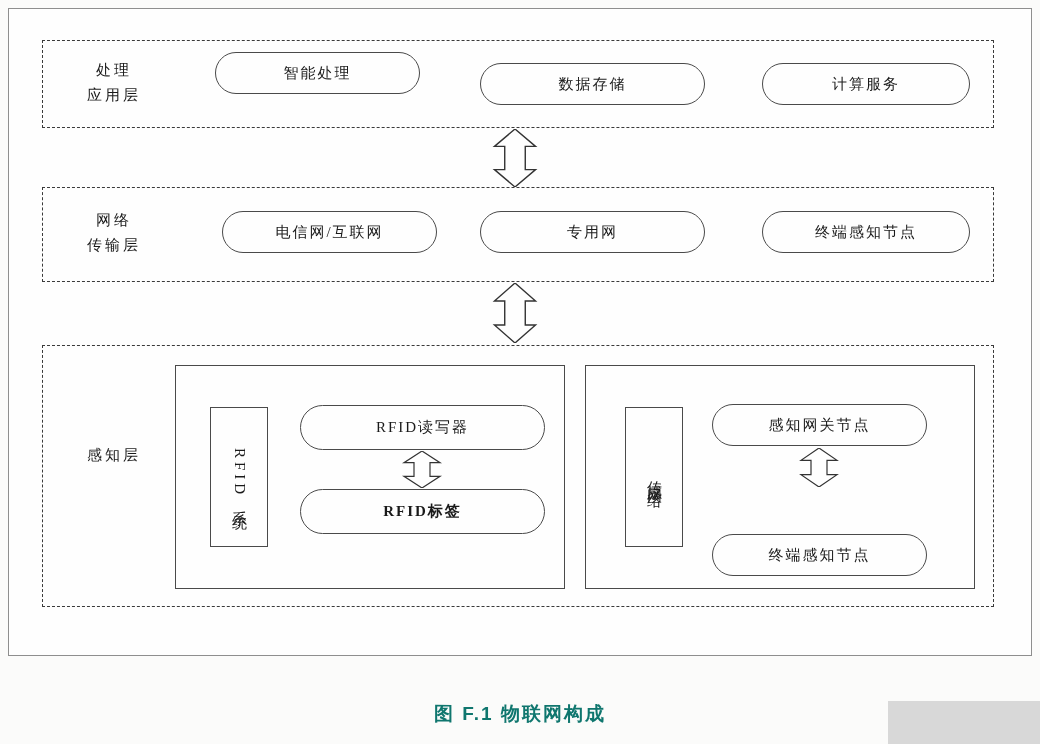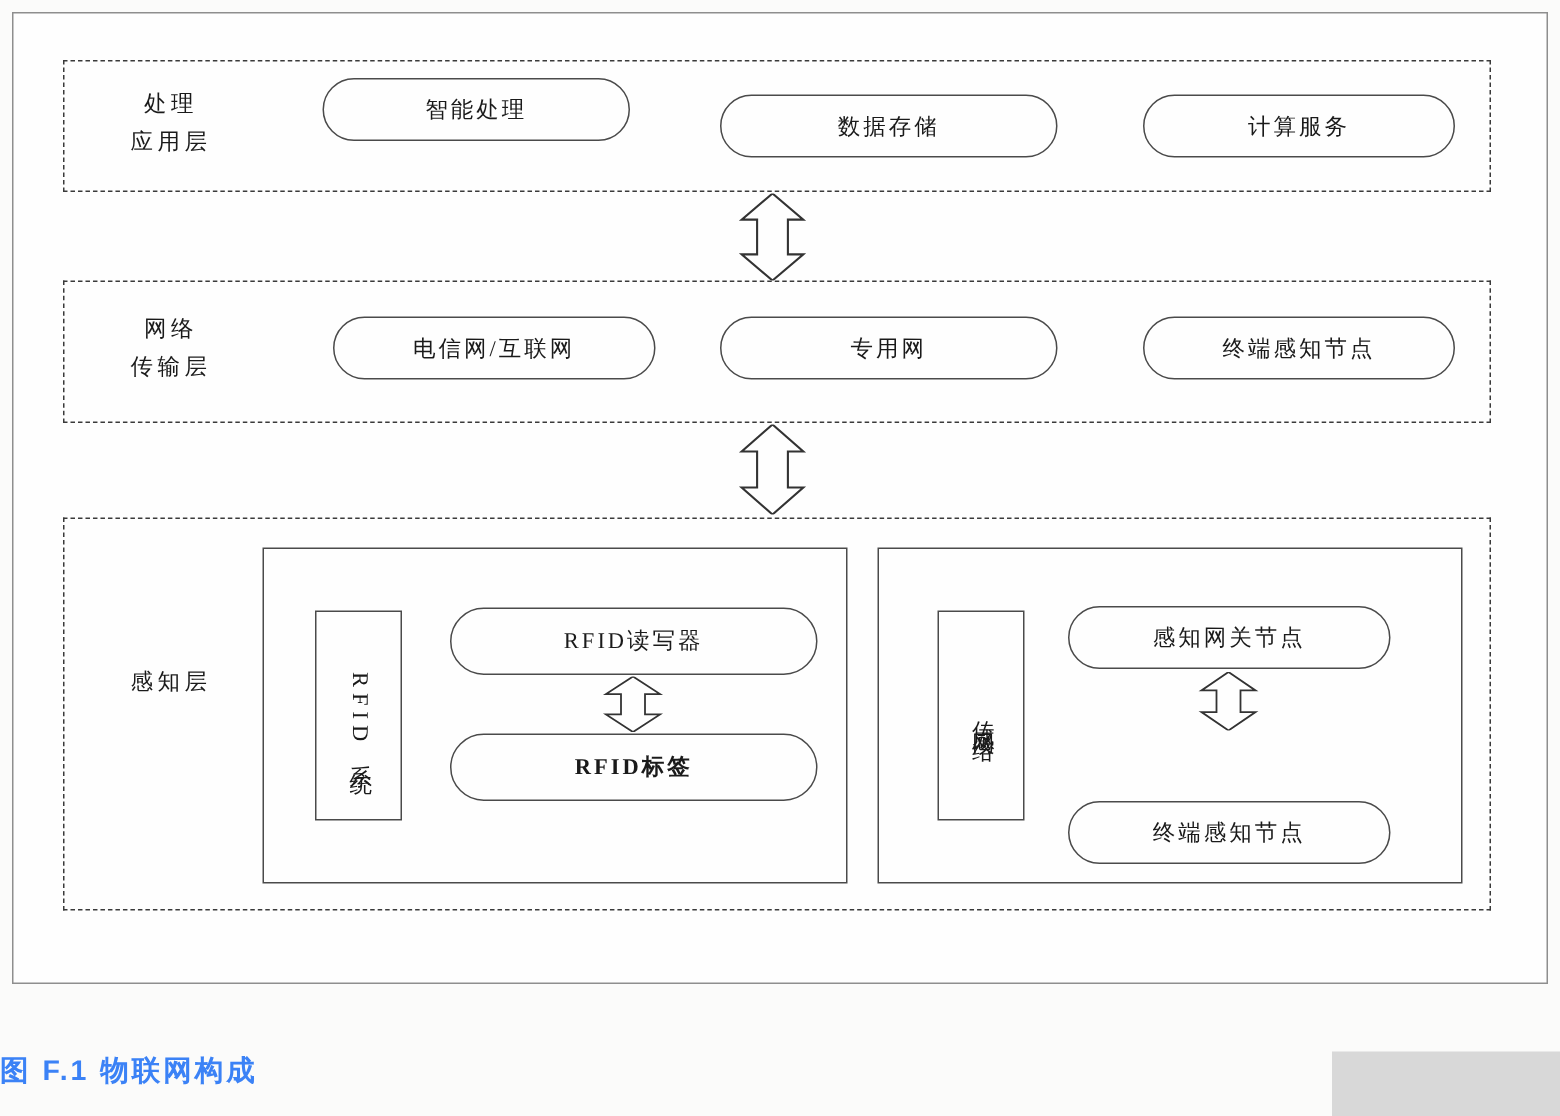--- a/index.html
+++ b/index.html
@@ -29,23 +29,23 @@
     letter-spacing:3px;
   }
   .side-box {
     position:absolute; border:1px solid #4a4a4a;
     display:flex; align-items:center; justify-content:center; background:#fefefe;
   }
   .vtext { writing-mode:vertical-rl; letter-spacing:4px; font-size:15px; }
   .arrow { position:absolute; }
   .arrow svg { width:100%; height:100%; display:block; }
   .caption {
-    position:absolute; left:0; top:701px; width:100%; 
+    position:absolute; left:0; top:701px; width:100%; text-align:center;
     font-family:"Liberation Sans","DejaVu Sans",sans-serif;
-    font-weight:bold; font-size:19px; letter-spacing:2px; color:#3b82f6;
+    font-weight:bold; font-size:19px; letter-spacing:2px; color:#0f766e;
   }
   .artifact {
     position:absolute; left:888px; top:701px; width:152px; height:43px;
     background:#d8d8d8;
   }
 </style>
 </head>
 <body>
 
 <div class="page">

